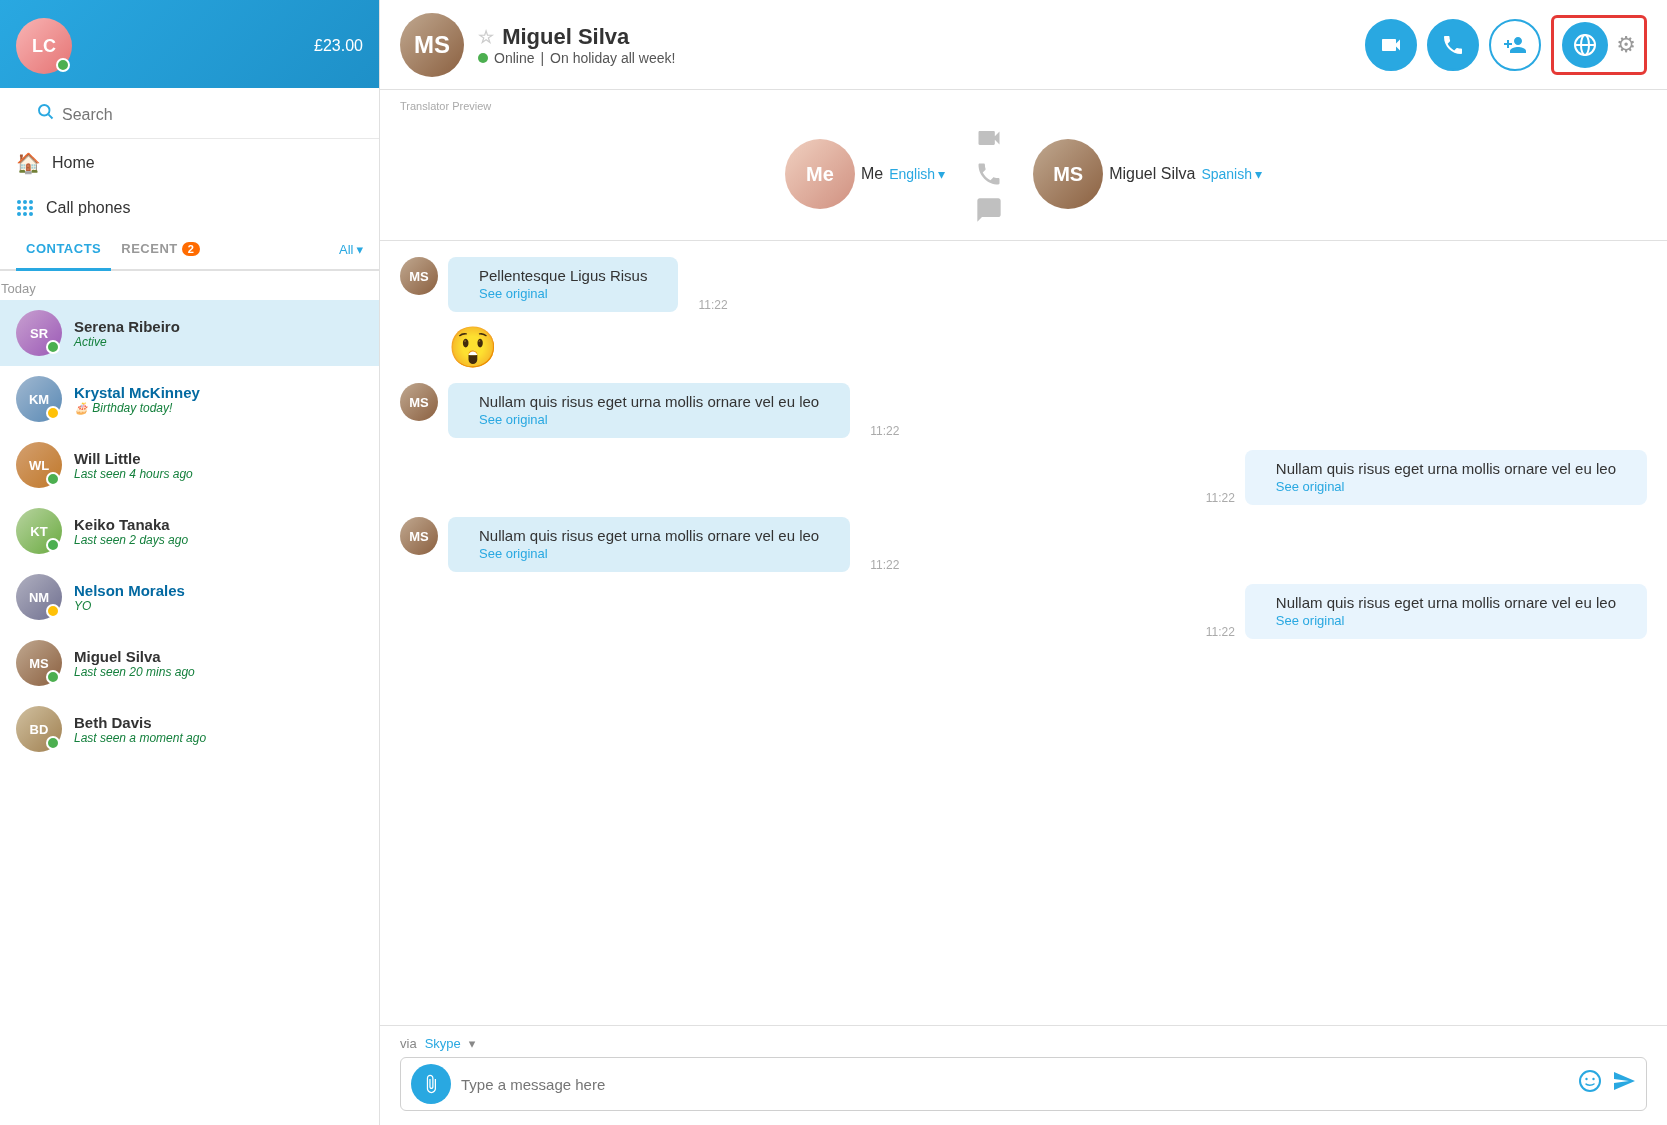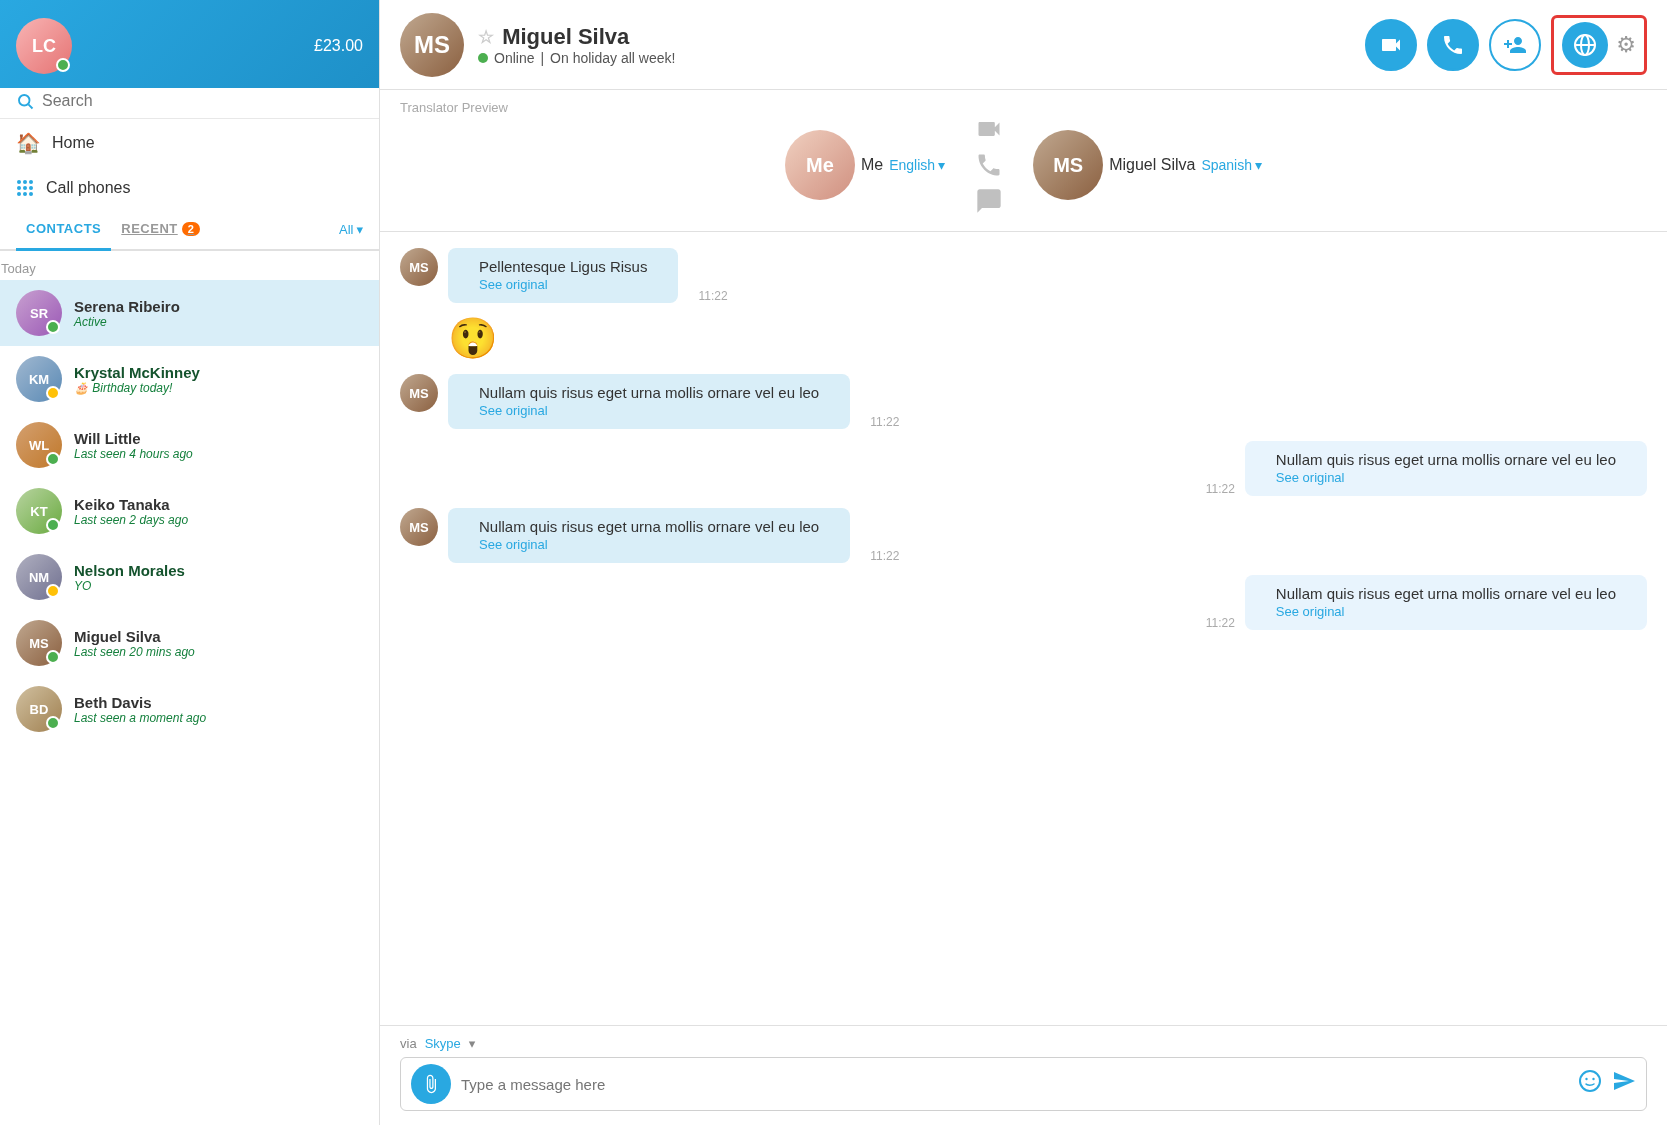--- a/index.html
+++ b/index.html
@@ -73,24 +73,25 @@
     }
     .credit {
       color: #fff;
       font-size: 16px;
       font-weight: 500;
       margin-left: auto;
     }
 
     .search-bar {
       display: flex;
-      align-items: flex-start;
-      padding: 4px 16px;
+      align-items: flex-end;
+      padding: 14px 16px;
       border-bottom: 1px solid #e8e8e8;
       gap: 8px;
+      margin-left: 20px;
     }
 
     .search-icon-wrap {
       color: #29a8e1;
     }
 
     .search-input {
       border: none;
       outline: none;
       font-size: 16px;
@@ -185,21 +186,21 @@
       cursor: pointer;
     }
     .contact-item.selected { background: #d9eef8; }
 
     .contact-info { flex: 1; }
     .contact-name {
       font-size: 15px;
       font-weight: 600;
       color: #333;
     }
-    .contact-name.orange { color: #14532d; }
+    .contact-name.orange { color: #0369a1; }
     .contact-sub {
       font-size: 12px;
       color: #15803d;
       font-style: italic;
     }
 
     
     .main-chat {
       flex: 1;
       display: flex;
@@ -283,22 +284,23 @@
       color: #fff;
     }
 
     
     .translator-section {
       border-bottom: 1px solid #e0e0e0;
       padding: 10px 20px 16px 20px;
     }
 
     .translator-label {
-      font-size: 13px;
+      font-size: 11px;
       color: #aaa;
+      margin-bottom: 12px;
     }
 
     .translator-preview {
       display: flex;
       align-items: center;
       justify-content: center;
       gap: 30px;
     }
 
     .translator-person {
@@ -559,21 +561,21 @@
         <span style="width:4px;height:4px;background:#29a8e1;border-radius:50%;display:block;"></span>
         <span style="width:4px;height:4px;background:#29a8e1;border-radius:50%;display:block;"></span>
         <span style="width:4px;height:4px;background:#29a8e1;border-radius:50%;display:block;"></span>
       </span>
     </span>
     <span class="nav-label">Call phones</span>
   </div>
 
   <div class="tabs-row">
     <div class="tab active">CONTACTS</div>
-    <div class="tab" style="display:flex;align-items:center;text-decoration:underline;">
+    <div class="tab" style="display:flex;align-items:center;">
       <span>RECENT</span>
       <span class="tab-badge">2</span>
     </div>
     <div class="all-filter">
       <span>All</span>
       <span>▾</span>
     </div>
   </div>
 
   <div class="contacts-list">

